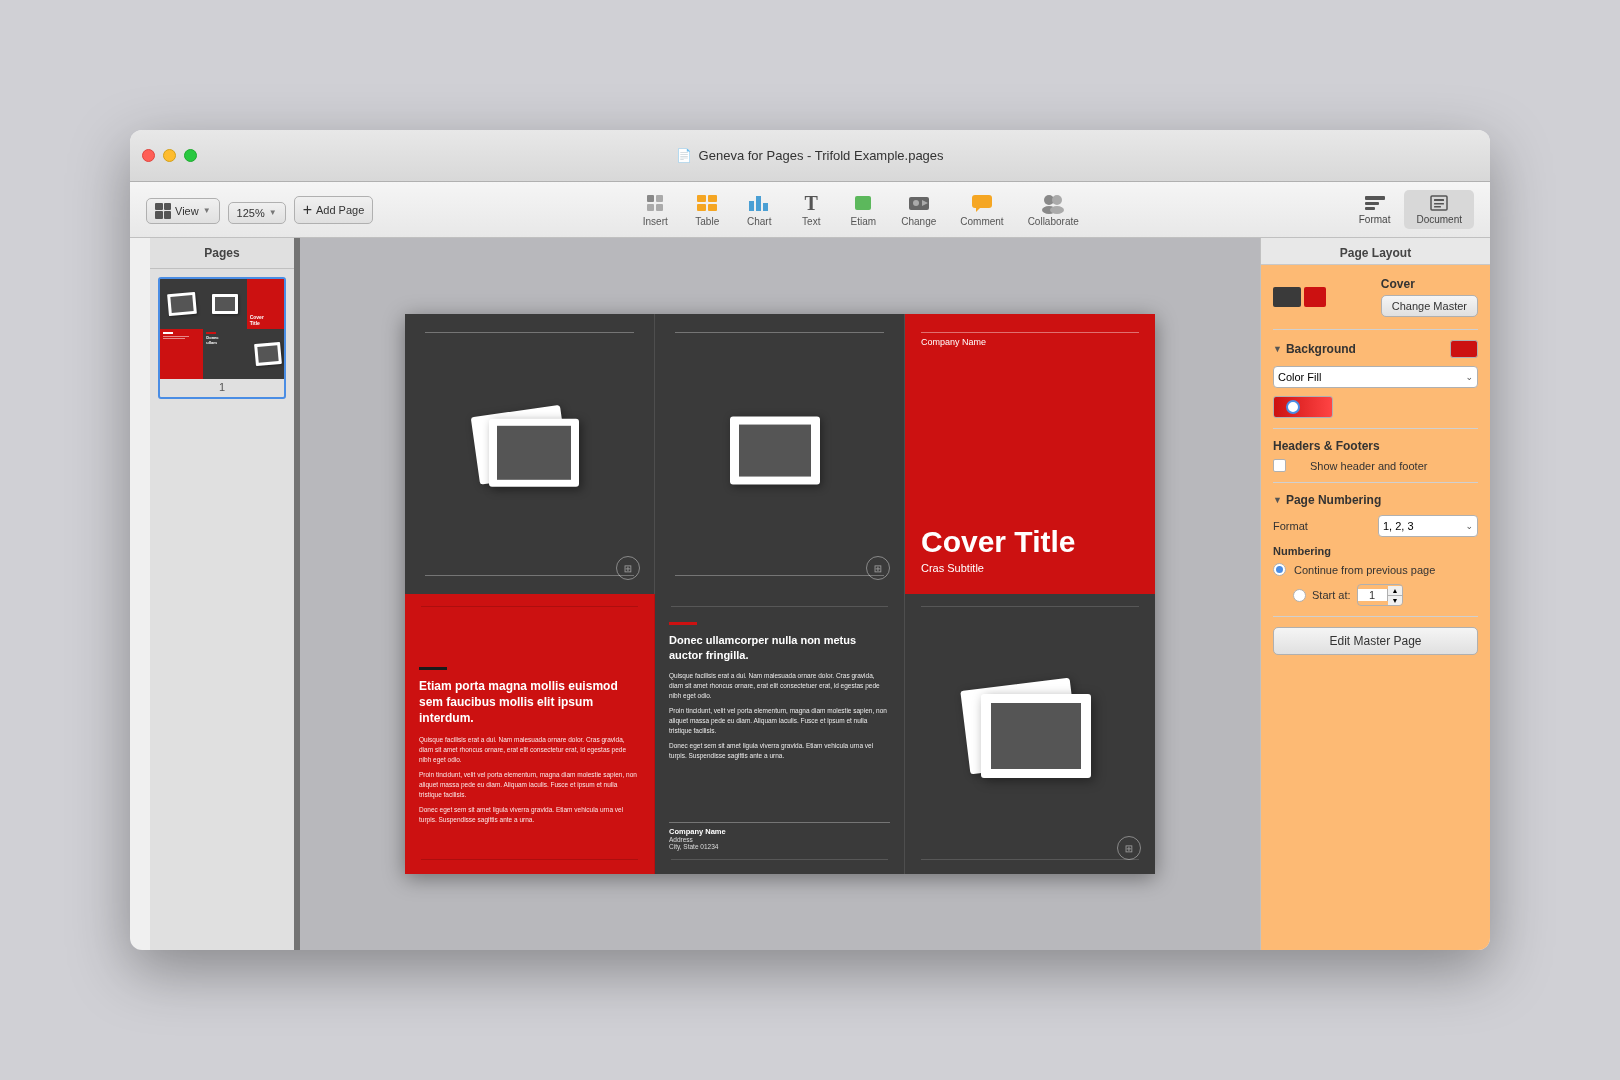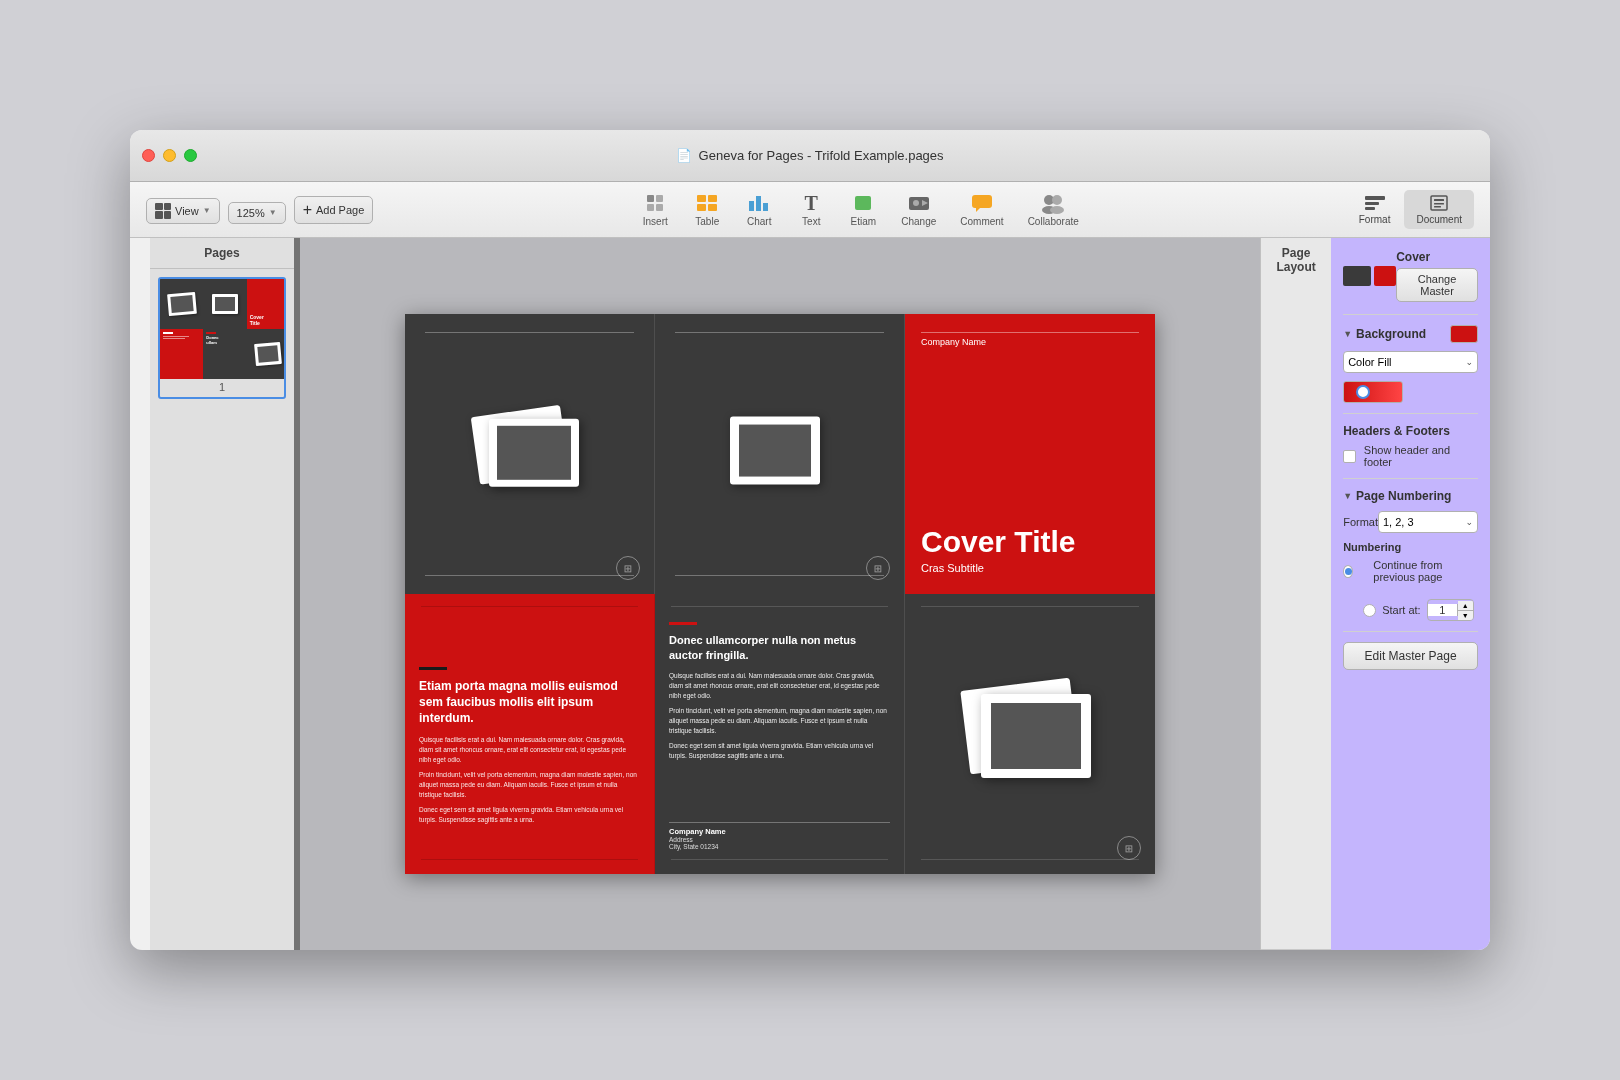--- a/index.html
+++ b/index.html
@@ -265,24 +265,24 @@
       right: 14px;
       cursor: pointer;
     }
     .media-placeholder-icon {
       font-size: 10px;
       color: rgba(255,255,255,0.5);
     }
     
     .inspector {
       width: 230px;
-      background: #c4b5fd;
+      background: #fdba74;
       border-left: 1px solid #c0c0c0;
       display: flex;
-      flex-direction: row;
+      flex-direction: column;
       flex-shrink: 0;
       overflow-y: auto;
     }
     .inspector-body {
       padding: 12px;
     }
     .master-row {
       display: flex;
       align-items: center;
       justify-content: space-between;
@@ -385,21 +385,21 @@
     }
     .headers-label {
       font-size: 12px;
       font-weight: 600;
       color: #333;
       margin-bottom: 6px;
     }
     .checkbox-row {
       display: flex;
       align-items: center;
-      gap: 8px;
+      gap: 24px;
     }
     .checkbox {
       width: 13px;
       height: 13px;
       border: 1px solid #b0b0b0;
       border-radius: 2px;
       background: white;
     }
     .checkbox-label {
       font-size: 11px;
@@ -435,22 +435,22 @@
     }
     .numbering-label {
       font-size: 11px;
       font-weight: 600;
       color: #333;
       margin-bottom: 6px;
     }
     .radio-row {
       display: flex;
       align-items: center;
-      gap: 20px;
-      margin-bottom: 16px;
+      gap: 8px;
+      margin-bottom: 8px;
     }
     .radio {
       width: 13px;
       height: 13px;
       border-radius: 50%;
       border: 1px solid #b0b0b0;
       background: white;
       display: flex;
       align-items: center;
       justify-content: center;

